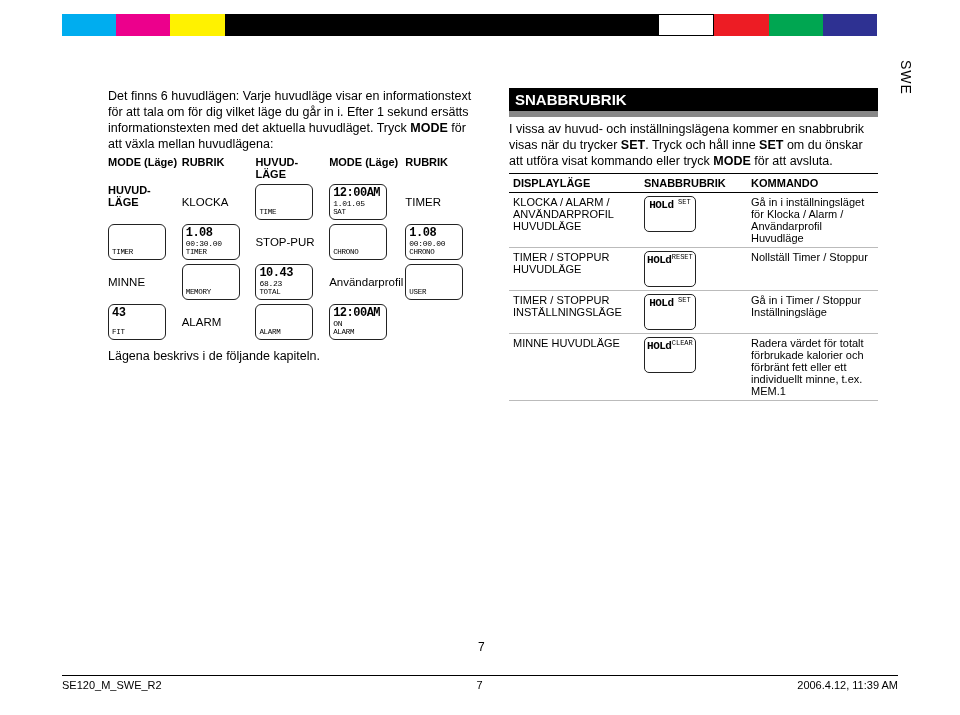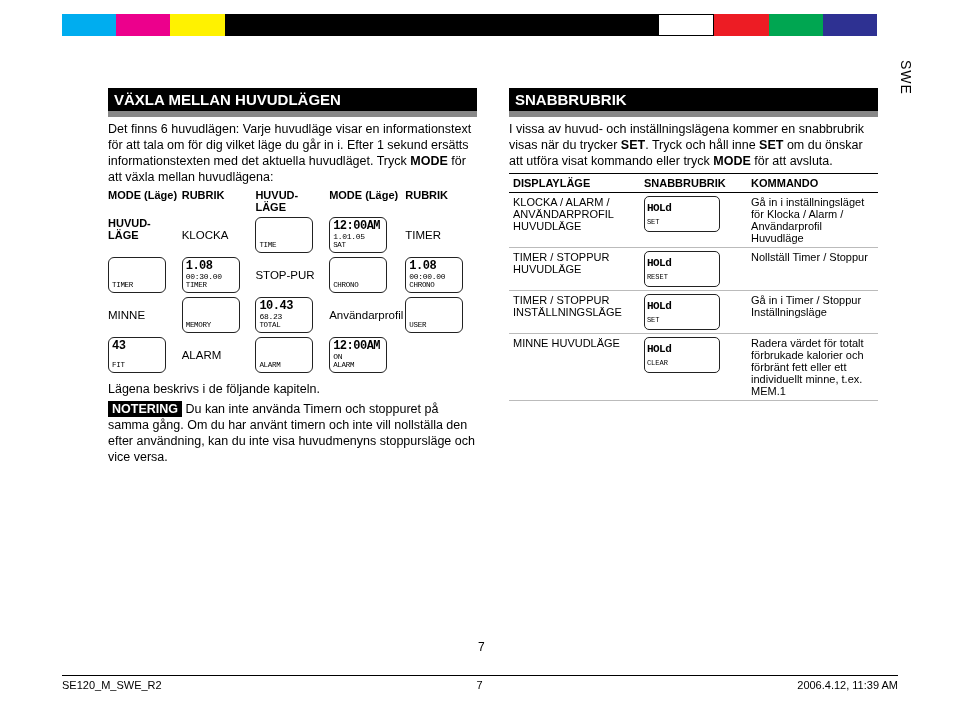--- a/index.html
+++ b/index.html
@@ -76,26 +76,26 @@
     display: grid;
     grid-template-columns: 1.1fr 0.9fr 1.1fr;
     font-size: 11px;
     border-top: 1px solid #000;
     margin-top: 2px;
   }
   .snab-table > div { padding: 3px 4px; border-bottom: 1px solid #bbb; }
   .snab-table .hd { font-weight: bold; border-bottom: 1px solid #000; }
   .snab-lcd {
     font-family: "Courier New", monospace;
-    width: 76px; height: 36px;
+    width: 52px; height: 36px;
     border: 1px solid #222;
     border-radius: 5px;
     padding: 2px;
     font-size: 7px; line-height: 1.1;
-    display:flex; flex-direction:column; justify-content:space-around;
+    display:flex; flex-direction:row; justify-content:space-around;
   }
   .snab-lcd .big { font-size: 11px; font-weight: bold; letter-spacing: -0.5px;}
   .pagefoot {
     position: absolute;
     left: 478px; top: 640px;
     font-size: 12px;
   }
   .cropmarks {
     position: absolute;
     left: 62px; bottom: 24px;
@@ -126,21 +126,20 @@
   <div style="background:#ed1c24"></div>
     <div style="background:#00a651"></div>
     <div style="background:#2e3192"></div>
 </div>
 
 <div class="page-side-label">SWE</div>
 
 <div class="content">
 
   <div class="col">
-    <div class="heading">VÄXLA MELLAN HUVUDLÄGEN</div>
     <p class="para">
       <span>Det finns 6 huvudlägen: Varje huvudläge visar en informationstext för att tala om för dig vilket läge du går in i. Efter 1 sekund ersätts informationstexten med det aktuella huvudläget. Tryck </span><b>MODE</b><span> för att växla mellan huvudlägena:</span>
     </p>
     <div class="modes-table">
       <div class="th">MODE (Läge)</div>
       <div class="th">RUBRIK</div>
       <div class="th">HUVUD-LÄGE</div>
       <div class="th">MODE (Läge)</div>
       <div class="th">RUBRIK</div>
       <div class="th">HUVUD-LÄGE</div>
@@ -239,23 +238,20 @@
           <span class="big">12:00AM</span>
           <span class="mid">ON</span>
           <span class="bot">
             <span></span>
             <span>ALARM</span>
           </span>
         </div>
     </div>
 
     <p class="para">Lägena beskrivs i de följande kapiteln.</p>
-    <p class="para">
-      <span class="note-label">NOTERING</span><span> Du kan inte använda Timern och stoppuret på samma gång. Om du har använt timern och inte vill nollställa den efter användning, kan du inte visa huvudmenyns stoppursläge och vice versa.</span>
-    </p>
   </div>
 
   <div class="col">
     <div class="heading">SNABBRUBRIK</div>
     <p class="para">
       <span>I vissa av huvud- och inställningslägena kommer en snabbrubrik visas när du trycker </span><b>SET</b><span>. Tryck och håll inne </span><b>SET</b><span> om du önskar att utföra visat kommando eller tryck </span><b>MODE</b><span> för att avsluta.</span>
     </p>
     <div class="snab-table">
       <div class="hd">DISPLAYLÄGE</div>
       <div class="hd">SNABBRUBRIK</div>

